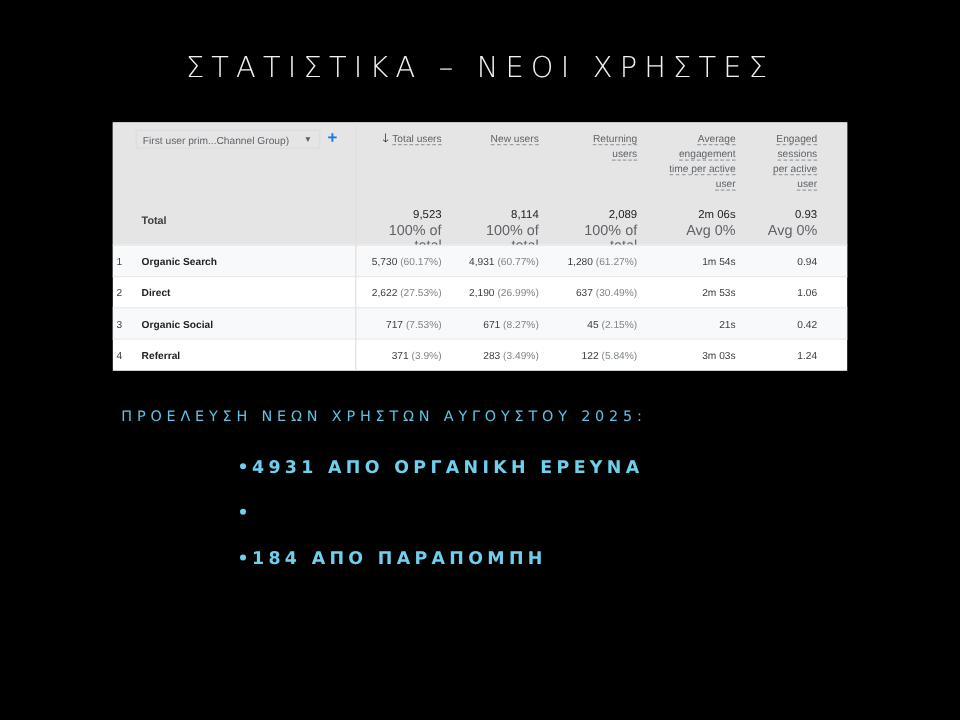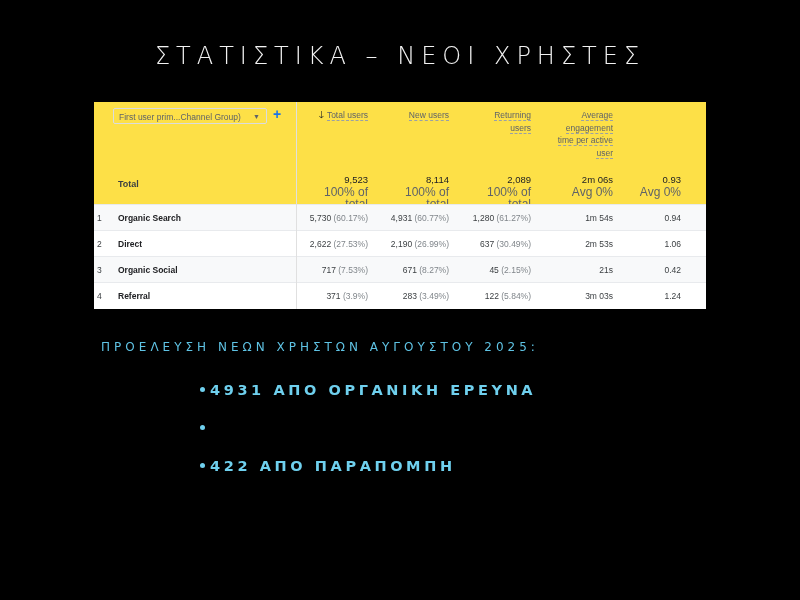--- a/index.html
+++ b/index.html
@@ -8,21 +8,21 @@
     font-family:"DejaVu Sans", sans-serif;
   }
   .title {
     position:absolute; top:42px; left:0; width:800px; text-align:center;
     color:#f2f2f2; font-size:24px; letter-spacing:6px; font-weight:300;
   }
   .report {
     position:absolute; left:94px; top:102px; width:612px; height:207px;
     background:#fff; font-family:"Liberation Sans", sans-serif; color:#202124;
   }
-  .hdr { position:absolute; left:0; top:0; width:612px; height:102px; background:#fde047; }
+  .hdr { position:absolute; left:0; top:0; width:612px; height:102px; background:#e5e5e5; }
   .dim-select {
     position:absolute; left:19px; top:6px; width:154px; height:16px;
     border:1px solid #dadce0; border-radius:2px; font-size:8.5px; color:#5f6368;
     line-height:16px; padding-left:5px; box-sizing:border-box;
   }
   .dim-select .caret { position:absolute; right:6px; top:0; font-size:7px; color:#5f6368; }
   .plus { position:absolute; left:179px; top:4px; color:#1a73e8; font-size:14px; font-weight:bold; line-height:16px; }
   .vsep { position:absolute; left:202px; top:0; width:1px; height:207px; background:#e0e0e0; }
   .col-h {
     position:absolute; top:7px; font-size:8.5px; color:#5f6368; text-align:right; line-height:12.5px;
@@ -73,20 +73,23 @@
       <span class="arrow">🡓</span><span>Total users</span>
     </div>
     <div class="col-h" style="left:284px;width:71px;">
       <span>New users</span>
     </div>
     <div class="col-h" style="left:390px;width:47px;">
       <span>Returning users</span>
     </div>
     <div class="col-h" style="left:455px;width:64px;">
       <span>Average engagement time per active user</span>
+    </div>
+    <div class="col-h" style="left:540px;width:47px;">
+      <span>Engaged sessions per active user</span>
     </div>
 
     <div class="total-label">Total</div>
     <div class="tot" style="left:204px;width:70px;">
       <span class="v">9,523</span>
       <span class="s">100% of total</span>
     </div>
     <div class="tot" style="left:285px;width:70px;">
       <span class="v">8,114</span>
       <span class="s">100% of total</span>
@@ -146,14 +149,14 @@
   </div>
 
   <div class="vsep"></div>
 </div>
 
 <div class="sub">ΠΡΟΕΛΕΥΣΗ ΝΕΩΝ ΧΡΗΣΤΩΝ ΑΥΓΟΥΣΤΟΥ 2025:</div>
 
 <ul class="bullets">
   <li><span class="dot"></span><span>4931 ΑΠΟ ΟΡΓΑΝΙΚΗ ΕΡΕΥΝΑ</span></li>
   <li><span class="dot"></span></li>
-  <li><span class="dot"></span><span>422 ΑΠΟ ΠΑΡΑΠΟΜΠΗ</span></li>
+  <li><span class="dot"></span><span>184 ΑΠΟ ΠΑΡΑΠΟΜΠΗ</span></li>
 </ul>
 
 </body></html>

